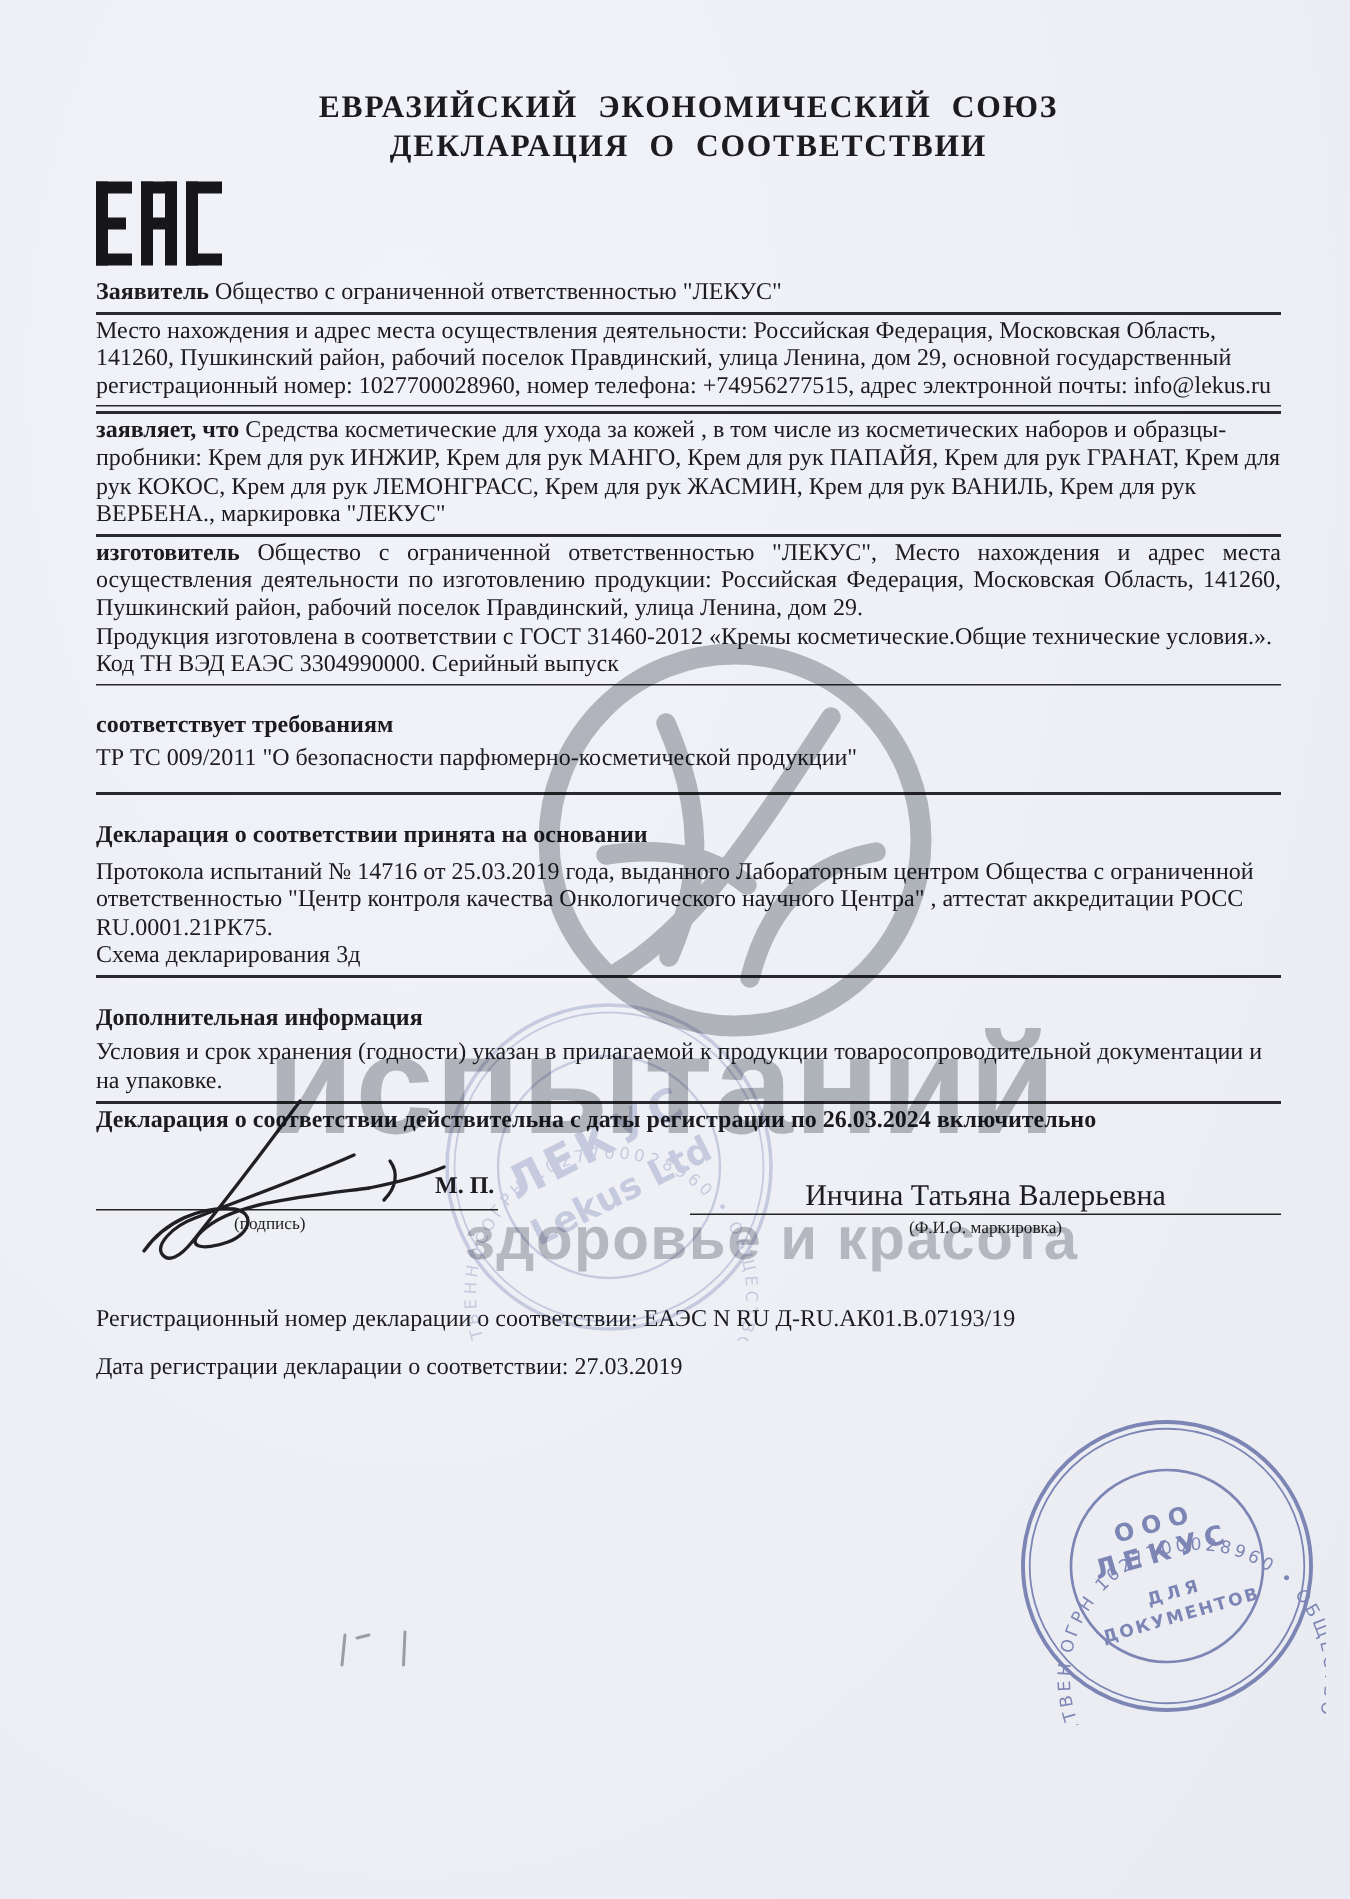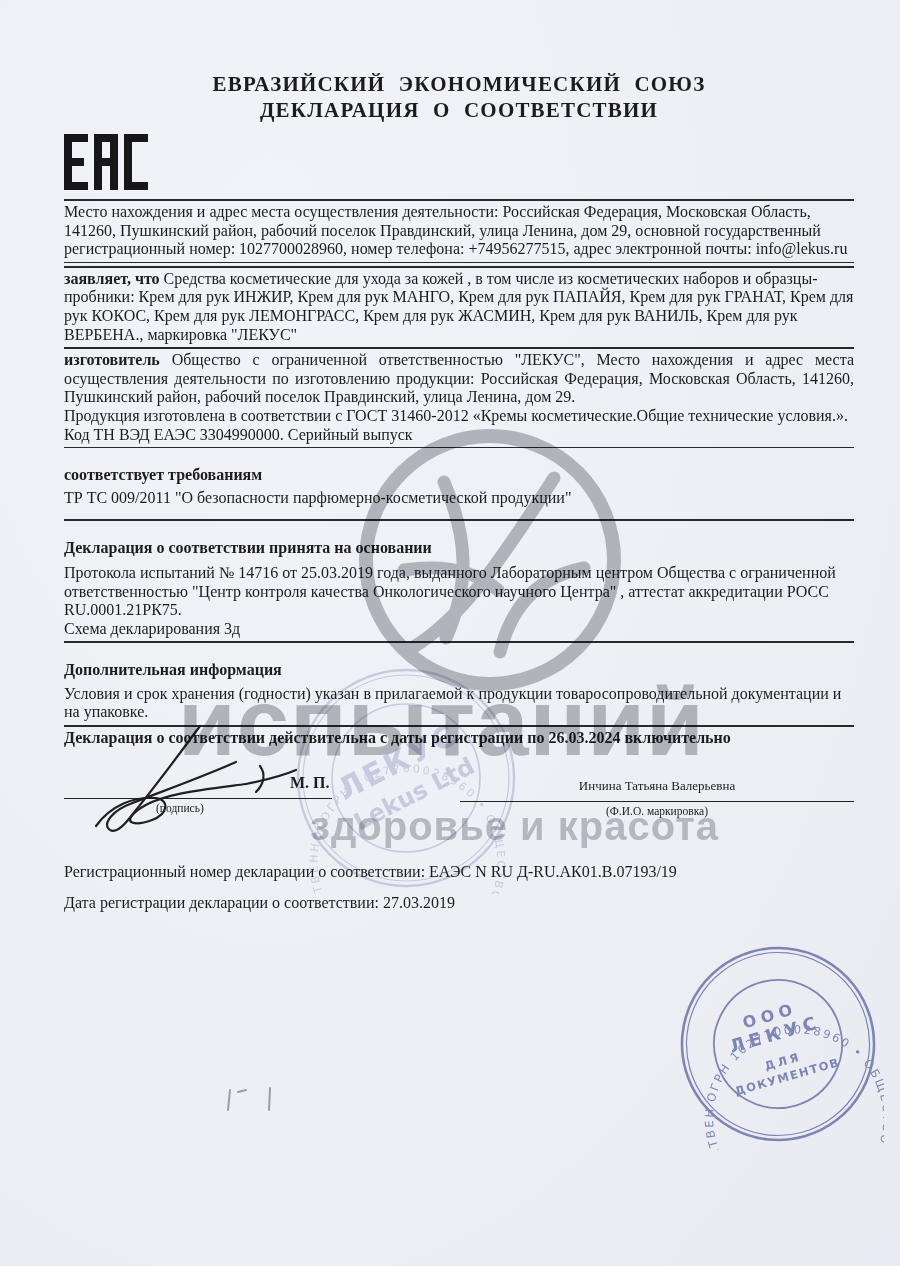--- a/index.html
+++ b/index.html
@@ -2,38 +2,38 @@
 <html><head>
 <meta charset="utf-8">
 <style>
   html,body{margin:0;padding:0;background:#e7e9ef;}
   .page{
     position:relative;width:900px;height:1266px;overflow:hidden;
     background:#eef0f5;
     background-image:radial-gradient(ellipse at 30% 20%, #f2f3f8 0%, #edeff4 55%, #e9ebf2 100%);
     font-family:"Liberation Serif", serif;color:#1c1c20;
   }
-  .content{position:absolute;left:64px;top:71px;width:790px;z-index:2;}
+  .content{position:absolute;left:64px;top:58px;width:790px;z-index:2;}
   .title{margin:0;text-align:center;font-weight:bold;font-size:21px;line-height:26px;letter-spacing:1.2px;word-spacing:7px;}
   .eac{display:block;margin:10px 0 8px 0;}
   p{margin:0;font-size:16px;line-height:18.6px;}
   .row{margin-top:5px;}
   .lead{font-weight:bold;}
   .rule{border:0;border-top:2px solid #28282d;margin:3px 0 2px 0;height:0;}
   .rule.thin{border-top-width:1.5px;}
   .just{text-align:justify;}
   .heading{font-weight:bold;margin-top:18px;}
   .gap{height:9px;}
   .bold-line{font-weight:bold;}
   .regline{font-weight:normal;margin-top:13px;}
   .sigblock{position:relative;height:100px;margin-top:2px;}
   .sigline{position:absolute;border-top:1.6px solid #222;}
   .caption{position:absolute;font-size:11.5px;color:#222;}
   .mp{position:absolute;font-size:16px;font-weight:bold;}
-  .fio{position:absolute;font-size:13px;text-align:center;}
+  .fio{position:absolute;font-size:20px;text-align:center;}
   .watermark{position:absolute;inset:0;z-index:3;pointer-events:none;mix-blend-mode:multiply;opacity:.55;}
   .wm-brand{position:absolute;left:178px;top:676px;font-family:"Liberation Sans",sans-serif;
     font-weight:bold;font-size:94px;line-height:94px;letter-spacing:1px;color:#85888f;}
   .wm-tagline{position:absolute;left:310px;top:772px;font-family:"Liberation Sans",sans-serif;
     font-weight:bold;font-size:40px;letter-spacing:1px;color:#90949b;margin-top:32px;}
   .wm-logo{position:absolute;left:348px;top:420px;}
   .stamp{position:absolute;pointer-events:none;}
   .sig-stamp{left:290px;top:662px;opacity:.42;z-index:1;}
   .doc-stamp{left:672px;top:938px;opacity:.88;z-index:2;}
   .scribble{position:absolute;z-index:2;}
@@ -76,20 +76,21 @@
         <rect x="30" y="0" width="8" height="56"></rect>
           <rect x="46" y="0" width="8" height="56"></rect>
         <rect x="30" y="0" width="24" height="8"></rect>
           <rect x="30" y="24" width="24" height="8"></rect>
         <rect x="60" y="0" width="8" height="56"></rect>
           <rect x="60" y="0" width="24" height="8"></rect>
         <rect x="60" y="48" width="24" height="8"></rect>
       </g>
     </svg>
 
+    <p class="row"><span class="lead">Заявитель</span> <span>Общество с ограниченной ответственностью "ЛЕКУС"</span></p>
     <hr class="rule">
 
     <p>Место нахождения и адрес места осуществления деятельности: Российская Федерация, Московская Область, 141260, Пушкинский район, рабочий поселок Правдинский, улица Ленина, дом 29, основной государственный регистрационный номер: 1027700028960, номер телефона: +74956277515, адрес электронной почты: info@lekus.ru</p>
     <hr class="rule thin">
 
     <hr class="rule">
 
     <p><span class="lead">заявляет, что</span> <span>Средства косметические для ухода за кожей , в том числе из косметических наборов и образцы-пробники: Крем для рук ИНЖИР, Крем для рук МАНГО, Крем для рук ПАПАЙЯ, Крем для рук ГРАНАТ, Крем для рук КОКОС, Крем для рук ЛЕМОНГРАСС, Крем для рук ЖАСМИН, Крем для рук ВАНИЛЬ, Крем для рук ВЕРБЕНА., маркировка "ЛЕКУС"</span></p>
     <hr class="rule">
 

